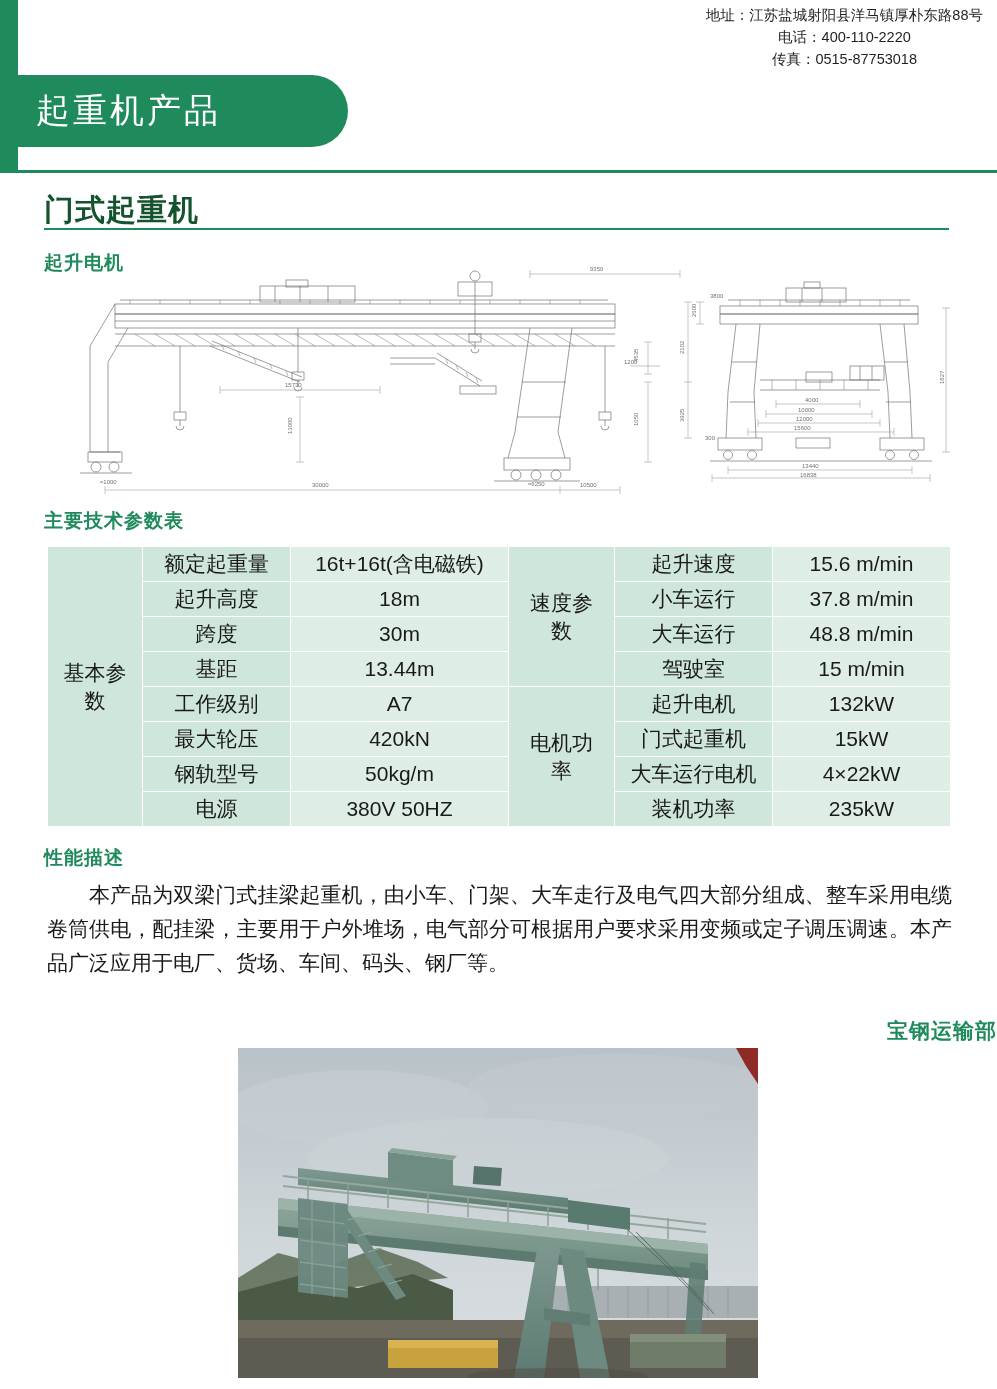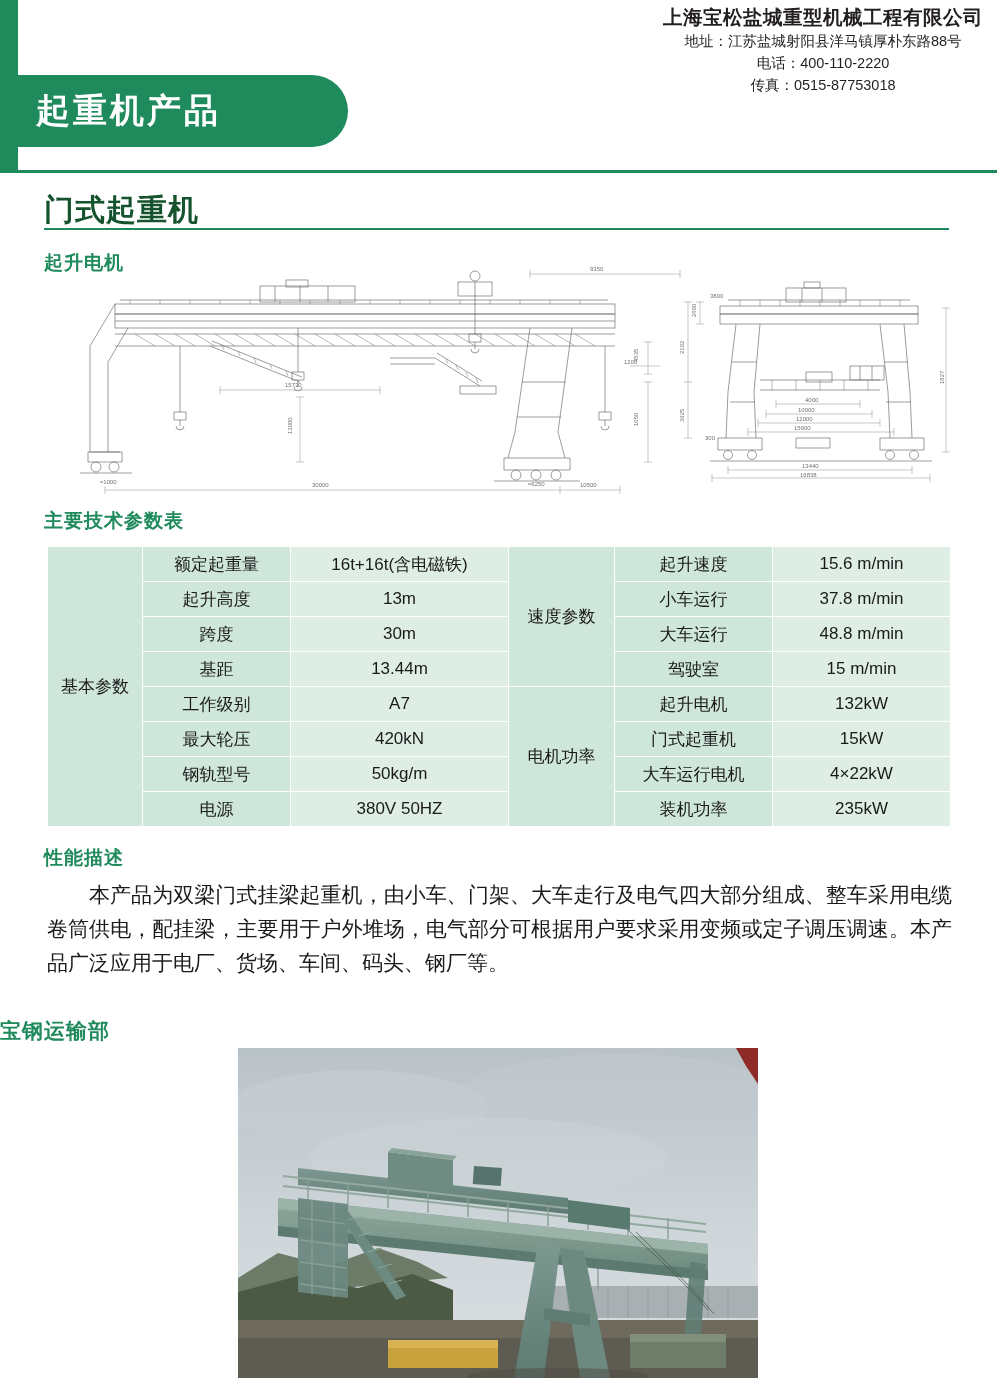--- a/index.html
+++ b/index.html
@@ -29,21 +29,21 @@
   }
   .header-rule{
     position:absolute;left:0;top:170px;width:997px;height:3px;background:#1f8a5c;
   }
   .title-pill{
     position:absolute;left:18px;top:75px;width:330px;height:72px;
     background:#1f8a5c;border-radius:0 36px 36px 0;
     display:flex;align-items:center;
   }
   .title-pill span{
-    color:#ffffff;font-size:34px;font-weight:bold;letter-spacing:3px;
+    color:#ffffff;font-size:34px;font-weight:normal;letter-spacing:3px;
     margin-left:18px;
   }
   
   .h1-main{
     position:absolute;left:44px;top:190px;
     font-size:30px;font-weight:bold;color:#14532d;letter-spacing:1px;
   }
   .h1-underline{
     position:absolute;left:44px;top:228px;width:905px;height:2px;background:#1f8a5c;
   }
@@ -61,21 +61,21 @@
   
   .ptable{
     position:absolute;left:47px;top:546px;width:903px;
     border-collapse:collapse;
     table-layout:fixed;
   }
   .ptable td{
     border:1px solid #ffffff;
     background:#deeee5;
     text-align:center;
-    font-size:17px;
+    font-size:21px;
     color:#1a1a1a;
     height:34px;
     padding:0 12px;
   }
   .ptable td.lbl{background:#cfe6da;}
   .ptable td.grp{background:#cfe6da;font-weight:normal;}
   .ptable td.val{background:#deeee5;}
   .col-a{width:95px;}
   .col-b{width:148px;}
   .col-c{width:218px;}
@@ -84,41 +84,40 @@
   .col-f{width:178px;}
   
   .perf-text{
     position:absolute;left:47px;top:878px;width:905px;
     font-size:21px;line-height:34px;color:#1a1a1a;
     text-align:justify;
     text-indent:42px;
   }
   
   .photo-caption{
-    position:absolute;left:0;top:1017px;width:997px;text-align:left;
+    position:absolute;left:0;top:1017px;width:997px;text-align:right;
     font-size:21px;font-weight:bold;color:#1f8a5c;letter-spacing:1px;
   }
   .photo-frame{
     position:absolute;left:238px;top:1048px;width:520px;height:330px;
     overflow:hidden;background:#8f9aa0;
   }
   .photo-frame svg{display:block;}
 </style>
 </head>
 <body>
 
 <div class="header">
   <div class="left-bar"></div>
 
   <div class="title-pill">
     <span>起重机产品</span>
   </div>
 
   <div class="company-block">
-    <div class="company-name">上海宝松盐城重型机械工程有限公司</div>
     <div class="company-line">地址：江苏盐城射阳县洋马镇厚朴东路88号</div>
     <div class="company-line">电话：400-110-2220</div>
     <div class="company-line">传真：0515-87753018</div>
   </div>
 </div>
 <div class="header-rule"></div>
 
 <div class="h1-main">门式起重机</div>
 <div class="h1-underline"></div>
 
@@ -397,21 +396,21 @@
     <tr>
       <td class="grp" rowspan="8">基本参数</td>
       <td class="lbl">额定起重量</td>
       <td class="val">16t+16t(含电磁铁)</td>
       <td class="grp" rowspan="4">速度参数</td>
       <td class="lbl">起升速度</td>
       <td class="val">15.6 m/min</td>
     </tr>
     <tr>
       <td class="lbl">起升高度</td>
-      <td class="val">13m</td>
+      <td class="val">18m</td>
       <td class="lbl">小车运行</td>
       <td class="val">37.8 m/min</td>
     </tr>
     <tr>
       <td class="lbl">跨度</td>
       <td class="val">30m</td>
       <td class="lbl">大车运行</td>
       <td class="val">48.8 m/min</td>
     </tr>
     <tr>

